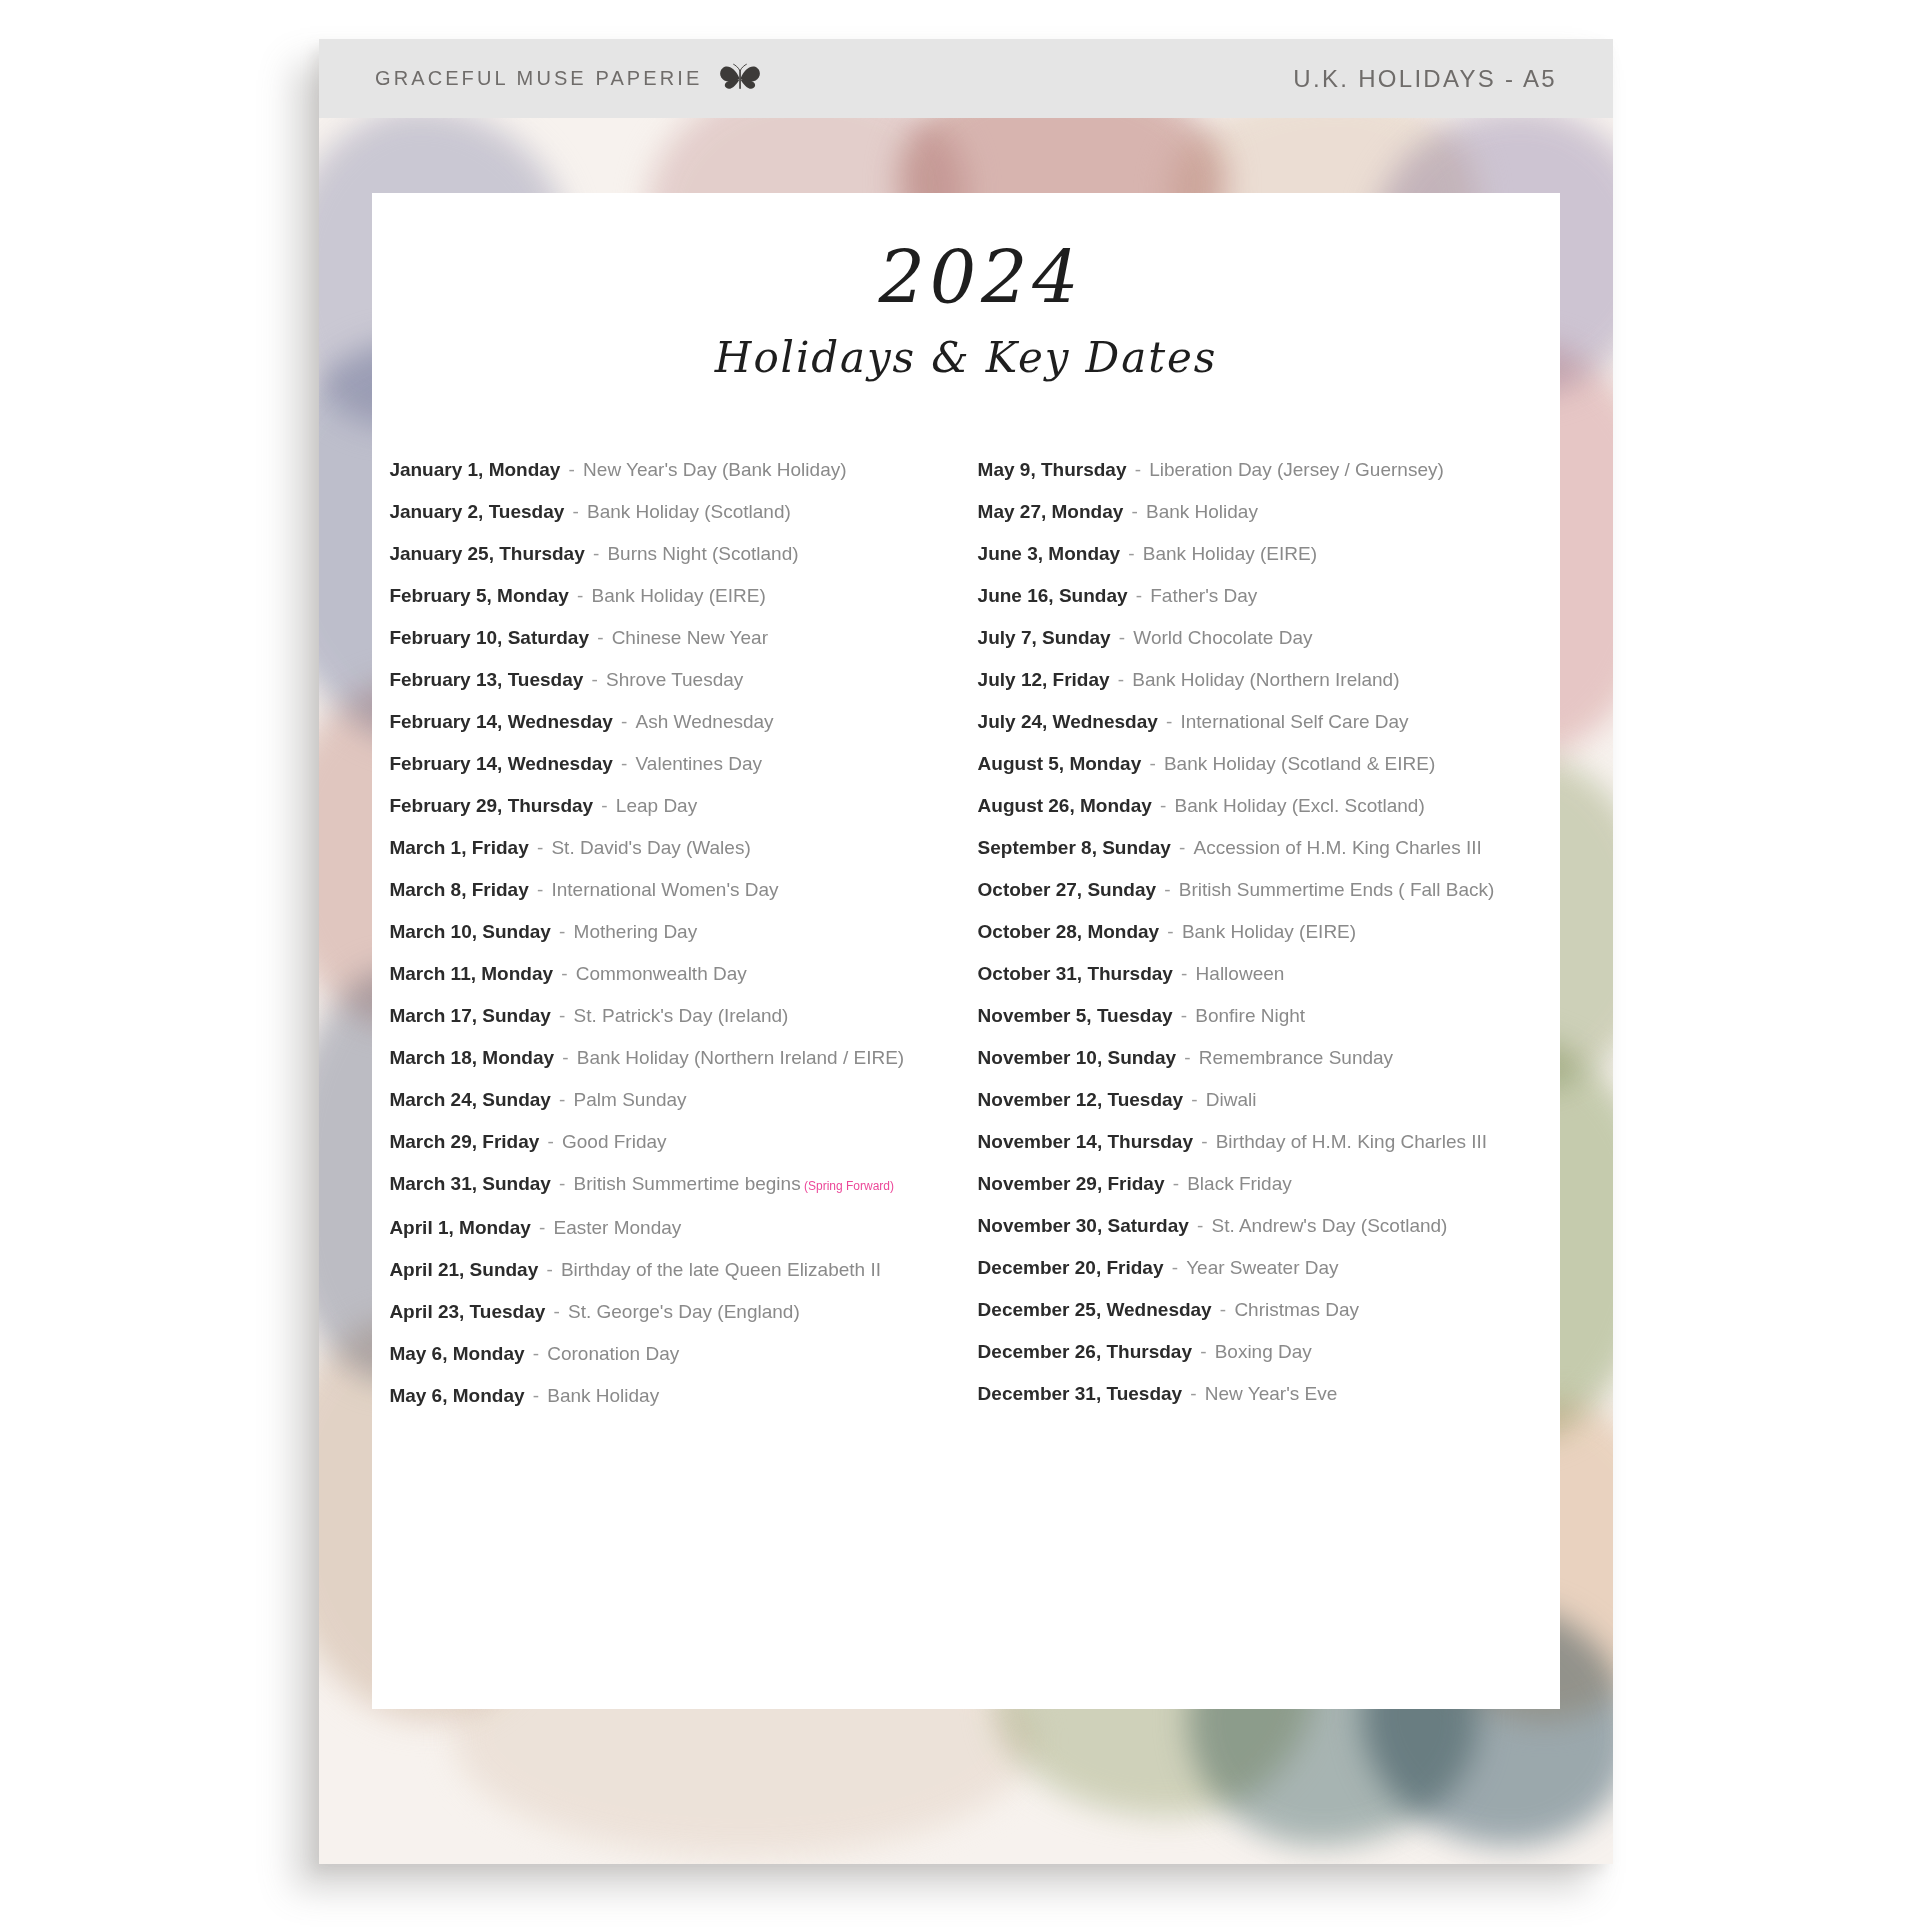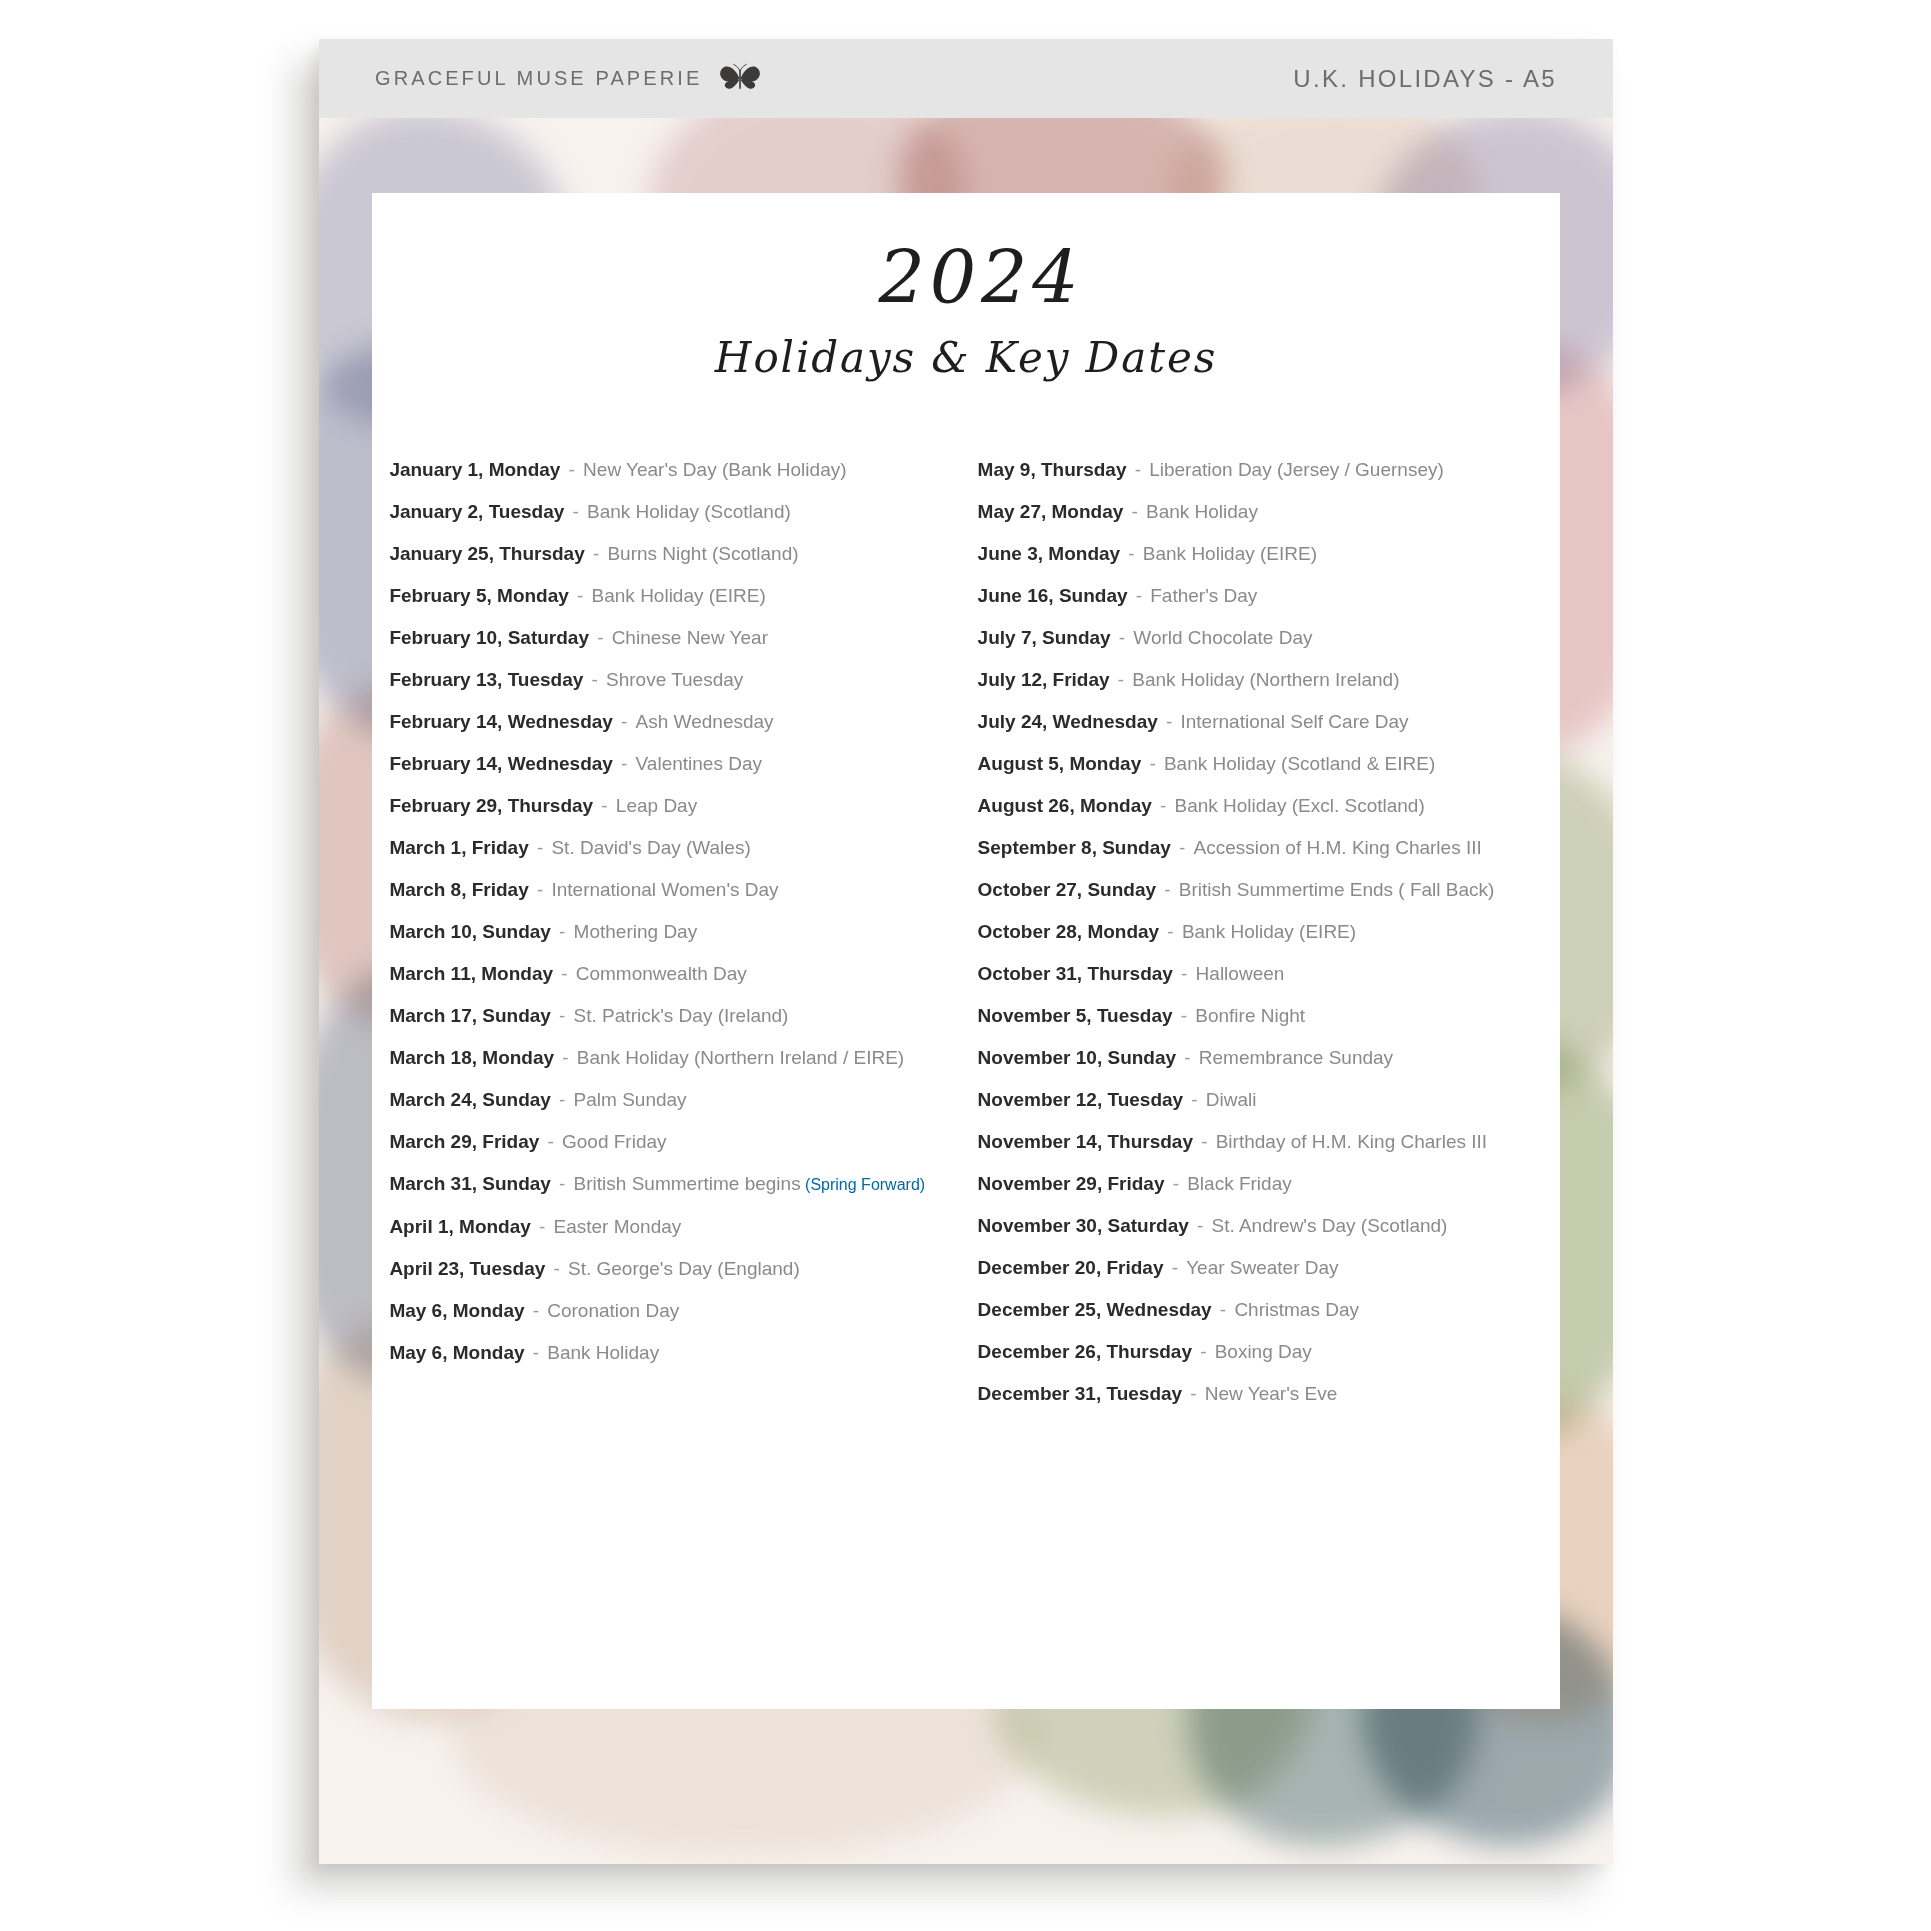--- a/index.html
+++ b/index.html
@@ -144,22 +144,22 @@
     color: #2b2b2b;
   }
   .entry .dash {
     color: #9a9a9a;
     padding: 0 2.9px;
   }
   .entry .desc {
     color: #8a8a8a;
   }
   .entry .small {
-    font-size: 16px;
-    color: #0369a1;
+    font-size: 12px;
+    color: #ec4899;
   }
 </style>
 </head>
 <body>
 
 <div class="stage">
 
   <div class="sheet">
 
     <div class="sheet-header">
@@ -223,20 +223,21 @@
               <div class="entry"><span class="date">March 1, Friday</span><span class="dash"> - </span><span class="desc">St. David's Day (Wales)</span></div>
               <div class="entry"><span class="date">March 8, Friday</span><span class="dash"> - </span><span class="desc">International Women's Day</span></div>
               <div class="entry"><span class="date">March 10, Sunday</span><span class="dash"> - </span><span class="desc">Mothering Day</span></div>
               <div class="entry"><span class="date">March 11, Monday</span><span class="dash"> - </span><span class="desc">Commonwealth Day</span></div>
               <div class="entry"><span class="date">March 17, Sunday</span><span class="dash"> - </span><span class="desc">St. Patrick's Day (Ireland)</span></div>
               <div class="entry"><span class="date">March 18, Monday</span><span class="dash"> - </span><span class="desc">Bank Holiday (Northern Ireland / EIRE)</span></div>
               <div class="entry"><span class="date">March 24, Sunday</span><span class="dash"> - </span><span class="desc">Palm Sunday</span></div>
               <div class="entry"><span class="date">March 29, Friday</span><span class="dash"> - </span><span class="desc">Good Friday</span></div>
               <div class="entry"><span class="date">March 31, Sunday</span><span class="dash"> - </span><span class="desc">British Summertime begins</span><span class="small"> (Spring Forward)</span></div>
               <div class="entry"><span class="date">April 1, Monday</span><span class="dash"> - </span><span class="desc">Easter Monday</span></div>
+              <div class="entry"><span class="date">April 21, Sunday</span><span class="dash"> - </span><span class="desc">Birthday of the late Queen Elizabeth II</span></div>
               <div class="entry"><span class="date">April 23, Tuesday</span><span class="dash"> - </span><span class="desc">St. George's Day (England)</span></div>
               <div class="entry"><span class="date">May 6, Monday</span><span class="dash"> - </span><span class="desc">Coronation Day</span></div>
               <div class="entry"><span class="date">May 6, Monday</span><span class="dash"> - </span><span class="desc">Bank Holiday</span></div>
             </div>
           <div class="col col-right" id="col-right">
               <div class="entry"><span class="date">May 9, Thursday</span><span class="dash"> - </span><span class="desc">Liberation Day (Jersey / Guernsey)</span></div>
               <div class="entry"><span class="date">May 27, Monday</span><span class="dash"> - </span><span class="desc">Bank Holiday</span></div>
               <div class="entry"><span class="date">June 3, Monday</span><span class="dash"> - </span><span class="desc">Bank Holiday (EIRE)</span></div>
               <div class="entry"><span class="date">June 16, Sunday</span><span class="dash"> - </span><span class="desc">Father's Day</span></div>
               <div class="entry"><span class="date">July 7, Sunday</span><span class="dash"> - </span><span class="desc">World Chocolate Day</span></div>

